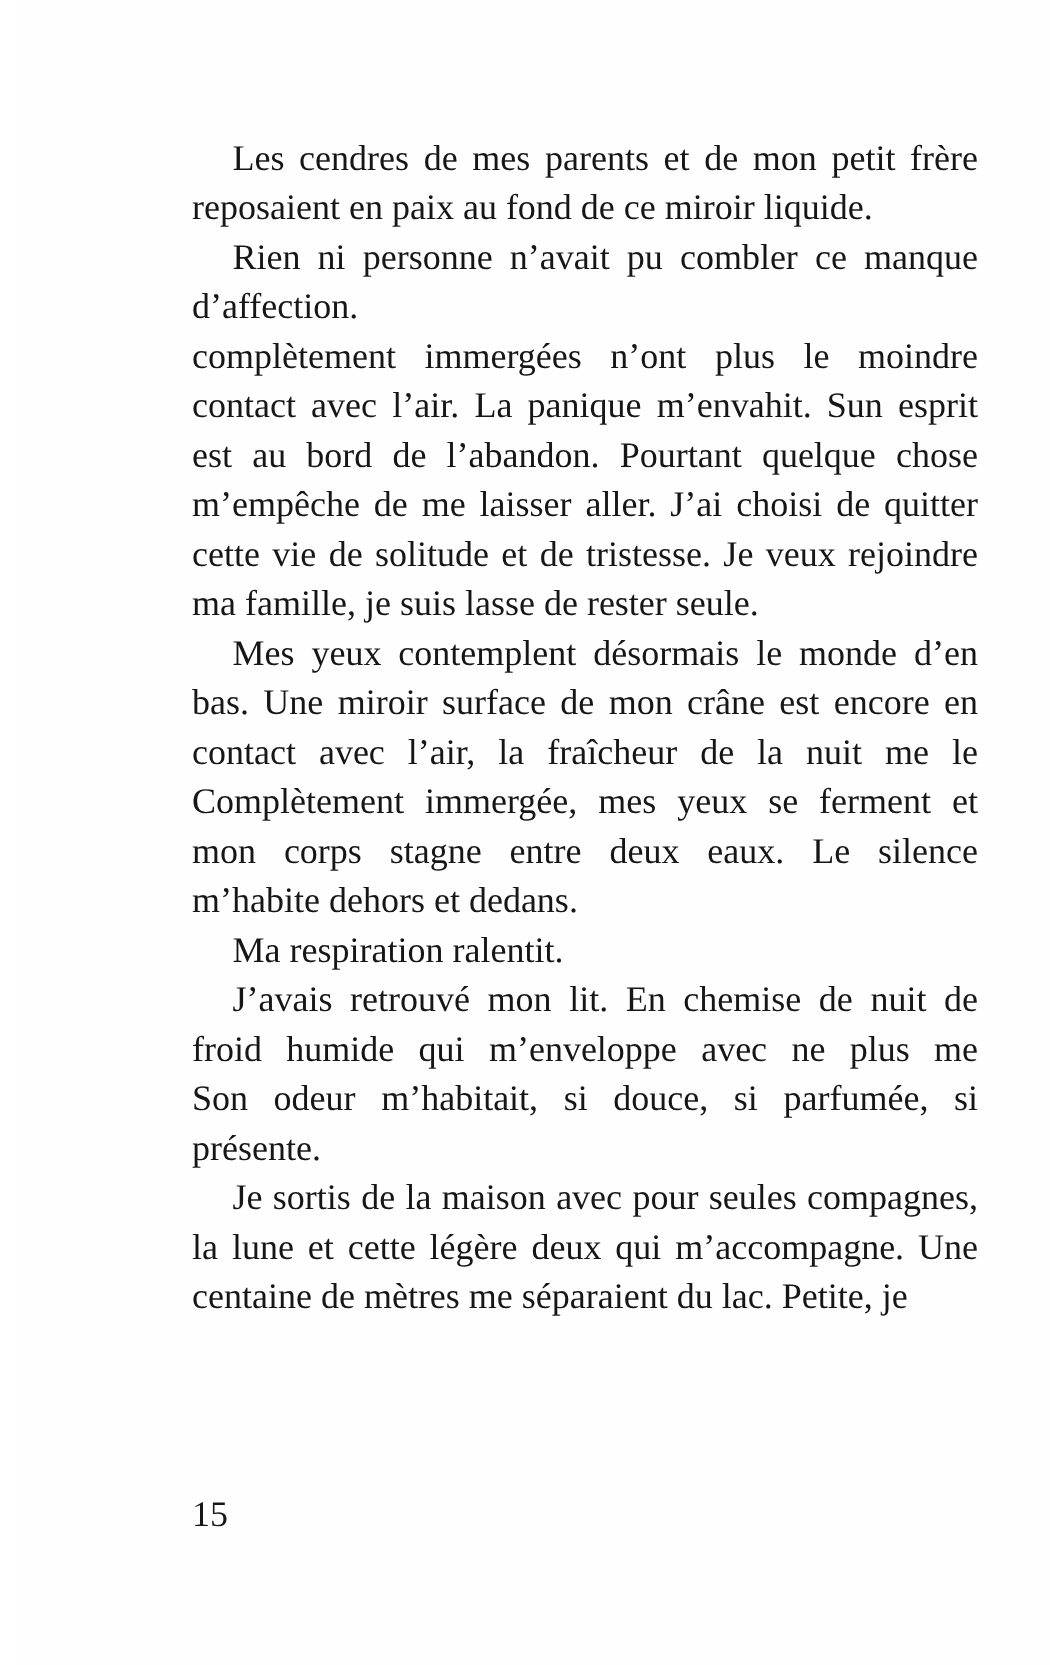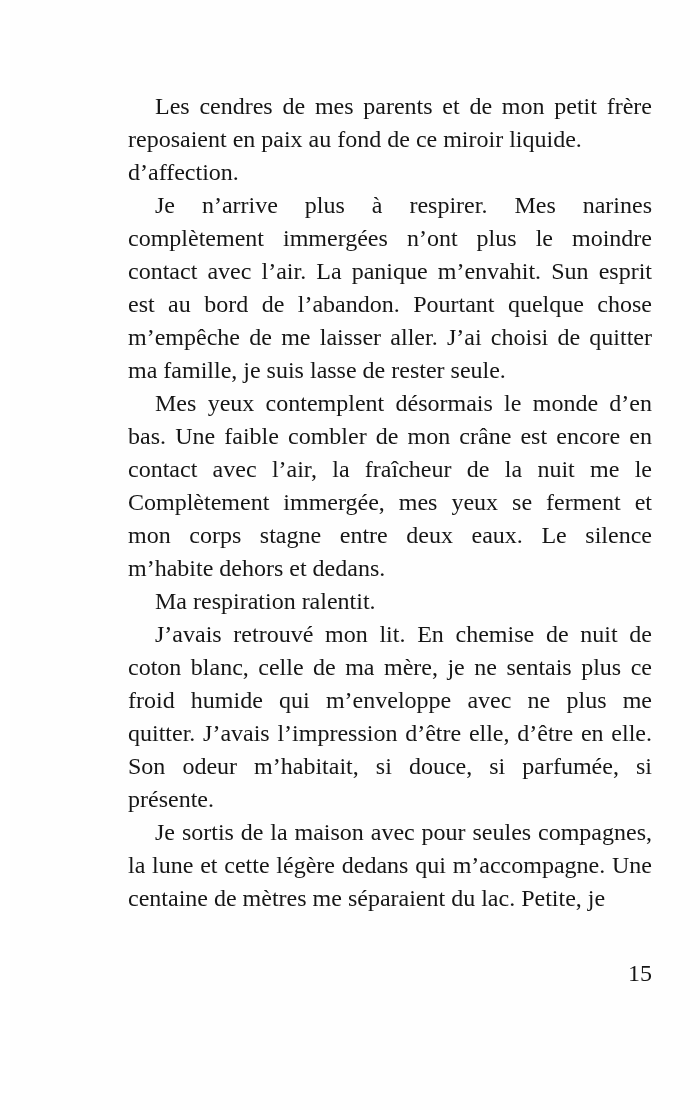--- a/index.html
+++ b/index.html
@@ -35,52 +35,50 @@
   .text-line.indent {
     padding-left: 27px;
   }
   .text-line.last {
     text-align: right;
     text-align-last: left;
   }
   .page-number {
     position: absolute;
     left: 118px;
-    top: 957px;
+    top: 994px;
     width: 524px;
     font-size: 24px;
     line-height: 33px;
-    text-align: right;
   }
 </style>
 </head>
 <body>
 
 <div class="book-page">
   <div class="text-block">
       <div class="text-line indent">Les cendres de mes parents et de mon petit frère</div>
       <div class="text-line last">reposaient en paix au fond de ce miroir liquide.</div>
+      <div class="text-line indent">Rien ni personne n’avait pu combler ce manque</div>
       <div class="text-line last">d’affection.</div>
-      <div class="text-line indent">Je n’arrive plus à respirer. Mes narines</div>
       <div class="text-line">complètement immergées n’ont plus le moindre</div>
       <div class="text-line">contact avec l’air. La panique m’envahit. Sun esprit</div>
       <div class="text-line">est au bord de l’abandon. Pourtant quelque chose</div>
       <div class="text-line">m’empêche de me laisser aller. J’ai choisi de quitter</div>
+      <div class="text-line">cette vie de solitude et de tristesse. Je veux rejoindre</div>
       <div class="text-line last">ma famille, je suis lasse de rester seule.</div>
       <div class="text-line indent">Mes yeux contemplent désormais le monde d’en</div>
-      <div class="text-line">bas. Une faible combler de mon crâne est encore en</div>
+      <div class="text-line">bas. Une miroir surface de mon crâne est encore en</div>
       <div class="text-line">contact avec l’air, la fraîcheur de la nuit me le</div>
       <div class="text-line">Complètement immergée, mes yeux se ferment et</div>
       <div class="text-line">mon corps stagne entre deux eaux. Le silence</div>
       <div class="text-line last">m’habite dehors et dedans.</div>
       <div class="text-line indent last">Ma respiration ralentit.</div>
       <div class="text-line indent">J’avais retrouvé mon lit. En chemise de nuit de</div>
-      <div class="text-line">coton blanc, celle de ma mère, je ne sentais plus ce</div>
       <div class="text-line">froid humide qui m’enveloppe avec ne plus me</div>
-      <div class="text-line">quitter. J’avais l’impression d’être elle, d’être en elle.</div>
       <div class="text-line">Son odeur m’habitait, si douce, si parfumée, si</div>
       <div class="text-line last">présente.</div>
       <div class="text-line indent">Je sortis de la maison avec pour seules compagnes,</div>
-      <div class="text-line">la lune et cette légère dedans qui m’accompagne. Une</div>
+      <div class="text-line">la lune et cette légère deux qui m’accompagne. Une</div>
       <div class="text-line last">centaine de mètres me séparaient du lac. Petite, je</div>
     </div>
   <div class="page-number">15</div>
 </div>
 
 </body></html>

